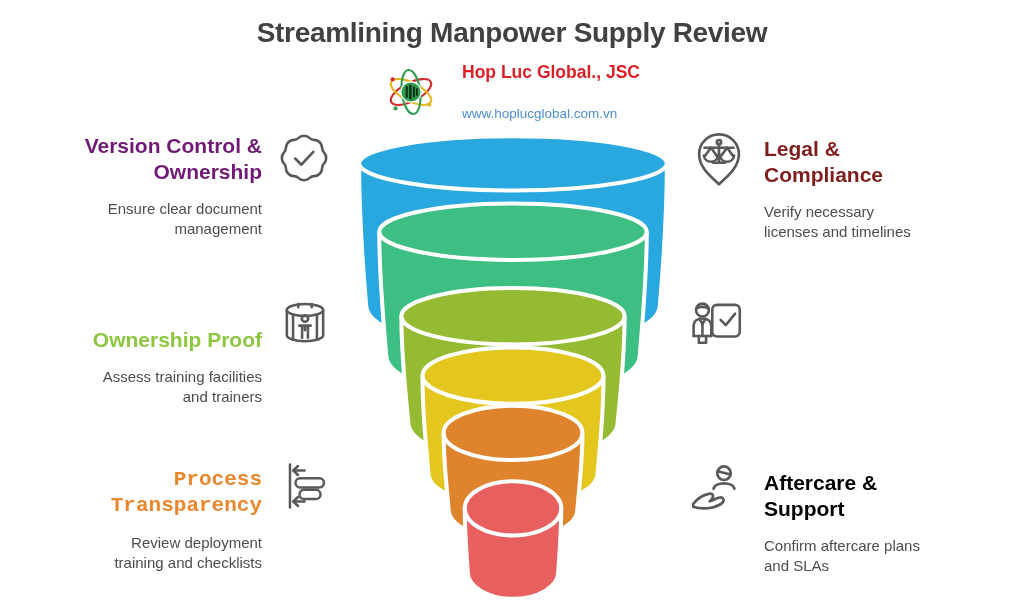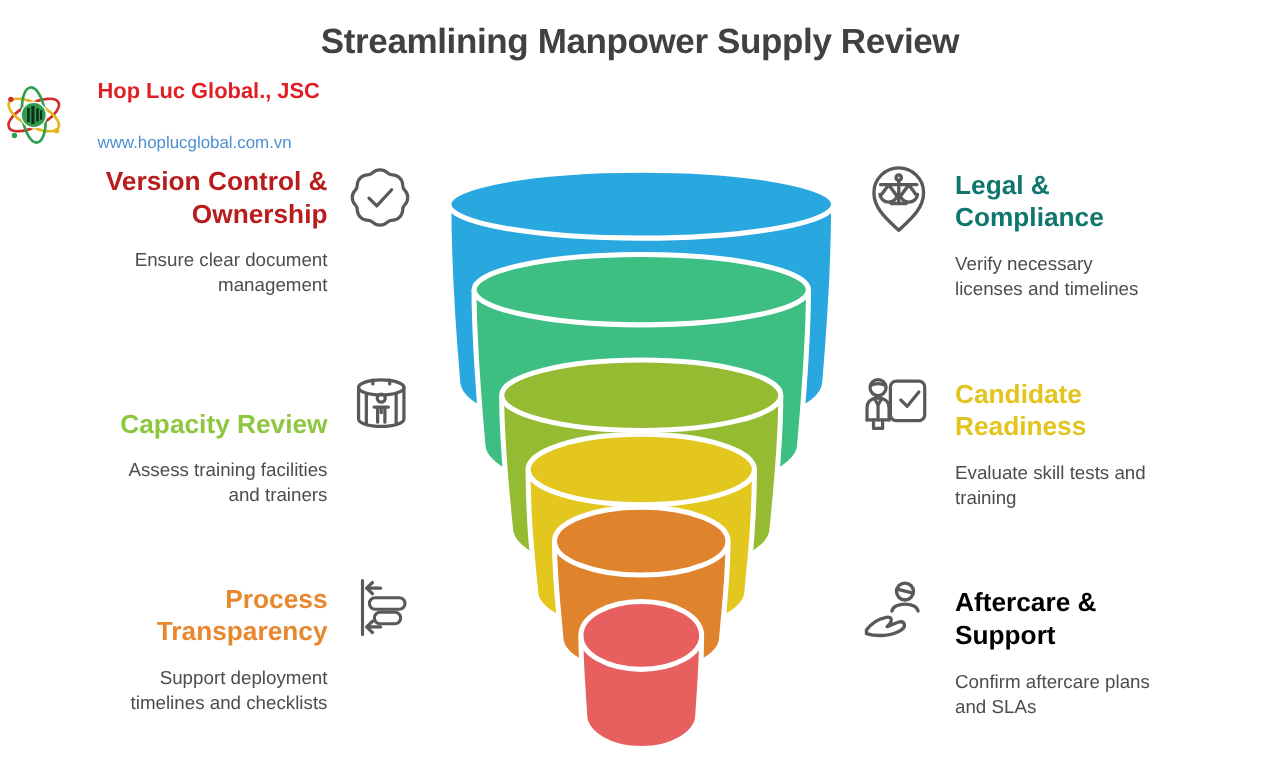--- a/index.html
+++ b/index.html
@@ -1,21 +1,21 @@
 <!DOCTYPE html>
 <html><head>
 <meta charset="utf-8">
 <style>
   html,body{margin:0;padding:0;background:#fff;}
   .stage{position:relative;width:1024px;height:613px;background:#fff;overflow:hidden;
          font-family:"Liberation Sans",sans-serif;}
   .title{position:absolute;top:17px;left:0;width:100%;text-align:center;
          font-size:28px;font-weight:bold;color:#414042;letter-spacing:-0.3px;}
   .logo{position:absolute;top:62px;left:0;width:100%;display:flex;
-        align-items:center;gap:24px;}
+        justify-content:center;align-items:center;gap:24px;}
   .logo-text{display:flex;flex-direction:column;line-height:1.25;}
   .brand{color:#E01E25;font-weight:bold;font-size:17.5px;}
   .site{color:#4D8FD1;font-size:13.5px;margin-top:22px;}
   .item{position:absolute;}
   .item h3{margin:0;font-size:21px;line-height:26px;font-weight:bold;}
   .item p{margin:14px 0 0 0;font-size:15px;line-height:20px;color:#4D4D4D;}
   .item.left{text-align:right;}
   .item.right{text-align:left;}
   .icon{position:absolute;}
   svg.glyph{stroke:#58595B;fill:none;stroke-width:2.5;stroke-linecap:round;stroke-linejoin:round;}
@@ -75,89 +75,85 @@
     </g>
   </svg>
 
   <div class="icon" style="left:276px;top:130px;">
     <svg class="glyph" width="56" height="56" viewBox="0 0 54 54">
       <path d="M46.2 21.5 A8 8 0 0 1 46.2 32.5 A6 6 0 0 0 44.5 36.7 A8 8 0 0 1 36.7 44.5 A6 6 0 0 0 32.5 46.2 A8 8 0 0 1 21.5 46.2 A6 6 0 0 0 17.3 44.5 A8 8 0 0 1 9.5 36.7 A6 6 0 0 0 7.8 32.5 A8 8 0 0 1 7.8 21.5 A6 6 0 0 0 9.5 17.3 A8 8 0 0 1 17.3 9.5 A6 6 0 0 0 21.5 7.8 A8 8 0 0 1 32.5 7.8 A6 6 0 0 0 36.7 9.5 A8 8 0 0 1 44.5 17.3 A6 6 0 0 0 46.2 21.5 Z"></path>
       <path d="M18.5 27.5 L24.5 33.5 L36 21"></path>
     </svg>
   </div>
   <div class="item left" style="right:762px;top:133px;width:230px;">
-    <h3 style="color: #b91c1c;">Version Control &amp; Ownership</h3>
+    <h3 style="color: #701a75;">Version Control &amp; Ownership</h3>
     <p>Ensure clear document management</p>
   </div>
 
   <div class="icon" style="left:277px;top:297px;">
     <svg class="glyph" width="56" height="56" viewBox="0 0 54 54">
       <ellipse cx="27" cy="12.5" rx="17.5" ry="5.8"></ellipse>
       <path d="M9.5 12.5 L9.5 36.8 A17.5 5.8 0 0 0 44.5 36.8 L44.5 12.5"></path>
       <path d="M15.5 17.2 V41.2 M38.5 17.2 V41.2"></path>
       <path d="M20.5 6.9 V9.8 M33.5 6.9 V9.8"></path>
       <circle cx="27" cy="20.8" r="3.1"></circle>
       <path d="M21.5 27.6 H32.5 M24.2 27.6 V39.3 M29.8 27.6 V39.3 M27 27.6 V32"></path>
     </svg>
   </div>
   <div class="item left" style="right:762px;top:327px;width:175px;">
-    <h3 style="color: rgb(141, 198, 63);">Capacity Review</h3>
+    <h3 style="color: rgb(141, 198, 63);">Ownership Proof</h3>
     <p>Assess training facilities and trainers</p>
   </div>
 
   <div class="icon" style="left:281px;top:459px;">
     <svg class="glyph" width="54" height="54" viewBox="0 0 54 54">
       <path d="M9 5.5 V48.5"></path>
       <path d="M23.5 11.5 H12.5"></path>
       <path d="M17 7 L12.3 11.5 L17 16"></path>
       <rect x="14.5" y="19.2" width="28.5" height="9.2" rx="4.6"></rect>
       <rect x="18.5" y="30.8" width="21" height="9.2" rx="4.6"></rect>
       <path d="M23.5 42.5 H12.5"></path>
       <path d="M17 38 L12.3 42.5 L17 47"></path>
     </svg>
   </div>
   <div class="item left" style="right:762px;top:467px;width:180px;">
-    <h3 style="color: rgb(232, 135, 45);">Process Transparency</h3>
-    <p>Support deployment timelines and checklists</p>
+    <h3 style="color: rgb(232, 135, 45); font-family: Liberation Mono, monospace;">Process Transparency</h3>
+    <p>Review deployment training and checklists</p>
   </div>
 
   <div class="icon" style="left:690px;top:130px;">
     <svg class="glyph" width="58" height="58" viewBox="0 0 54 54">
       <path d="M27 50.5 C18.5 42.5 8.5 34.5 8.5 22.5 C8.5 12.3 16.8 4 27 4 C37.2 4 45.5 12.3 45.5 22.5 C45.5 34.5 35.5 42.5 27 50.5 Z"></path>
       <path d="M13.5 16.5 H40.5"></path>
       <path d="M27 13.2 V30.5"></path>
       <circle cx="27" cy="11.3" r="2"></circle>
       <path d="M21.5 30.5 H32.5"></path>
       <path d="M19.5 16.5 L14.2 23.8 M19.5 16.5 L24.8 23.8"></path>
       <path d="M13 23.8 A6.55 6.55 0 0 0 26 23.8"></path>
       <path d="M34.5 16.5 L29.2 23.8 M34.5 16.5 L39.8 23.8"></path>
       <path d="M28 23.8 A6.55 6.55 0 0 0 41 23.8"></path>
     </svg>
   </div>
   <div class="item right" style="left:764px;top:136px;width:160px;">
-    <h3 style="color: #0f766e;">Legal &amp; Compliance</h3>
+    <h3 style="color: #7f1d1d;">Legal &amp; Compliance</h3>
     <p>Verify necessary licenses and timelines</p>
   </div>
 
   <div class="icon" style="left:690px;top:295px;">
     <svg class="glyph" width="56" height="56" viewBox="0 0 54 54">
       <rect x="21.5" y="9.5" width="26.5" height="30.5" rx="4.5"></rect>
       <path d="M29.5 24 L34.5 29 L43.5 18"></path>
       <circle cx="12" cy="14.5" r="6.2" fill="#fff"></circle>
       <path d="M6.4 12.8 C9.4 11 14.6 11 17.6 12.8"></path>
       <path d="M3.5 39.5 V30 C3.5 24.6 7.6 22.6 12 22.6 C16.4 22.6 20.5 24.6 20.5 30 V39.5" fill="#fff"></path>
       <path d="M3.5 39.5 H20.5"></path>
       <path d="M9.2 23 L12 28 L14.8 23"></path>
       <path d="M12 28 V39.5"></path>
       <path d="M8.5 39.5 V46 H15.5 V39.5"></path>
     </svg>
-  </div>
-  <div class="item right" style="left:764px;top:303px;width:185px;">
-    <h3 style="color: rgb(227, 196, 29);">Candidate Readiness</h3>
-    <p>Evaluate skill tests and training</p>
   </div>
 
   <div class="icon" style="left:688px;top:460px;">
     <svg class="glyph" width="58" height="58" viewBox="0 0 54 54">
       <circle cx="33.5" cy="12.3" r="6.3" fill="#fff"></circle>
       <path d="M27.6 10.5 L39.5 13.5"></path>
       <path d="M23.8 26.8 C25 20 42 20 43.2 26.8"></path>
       <path d="M4.8 43.6 C13 46.2 23.5 45.4 30.3 41.2 C35 38.3 33.3 33.6 28.4 35.2 C25.6 36.1 23.2 37.3 20.2 38.4 C24.8 34.5 24 30.7 19.6 31.5 C13.6 32.6 8 36.6 4.8 40.9 Z"></path>
     </svg>
   </div>

